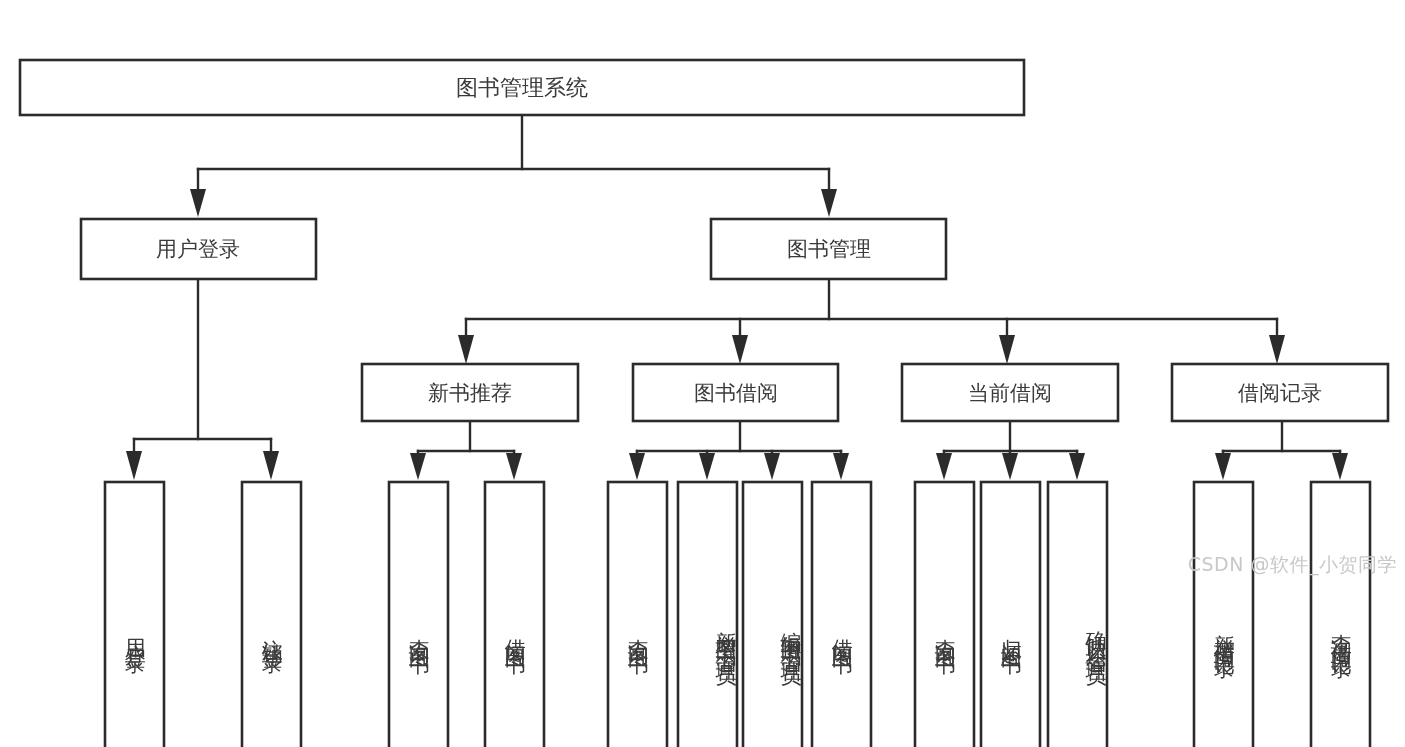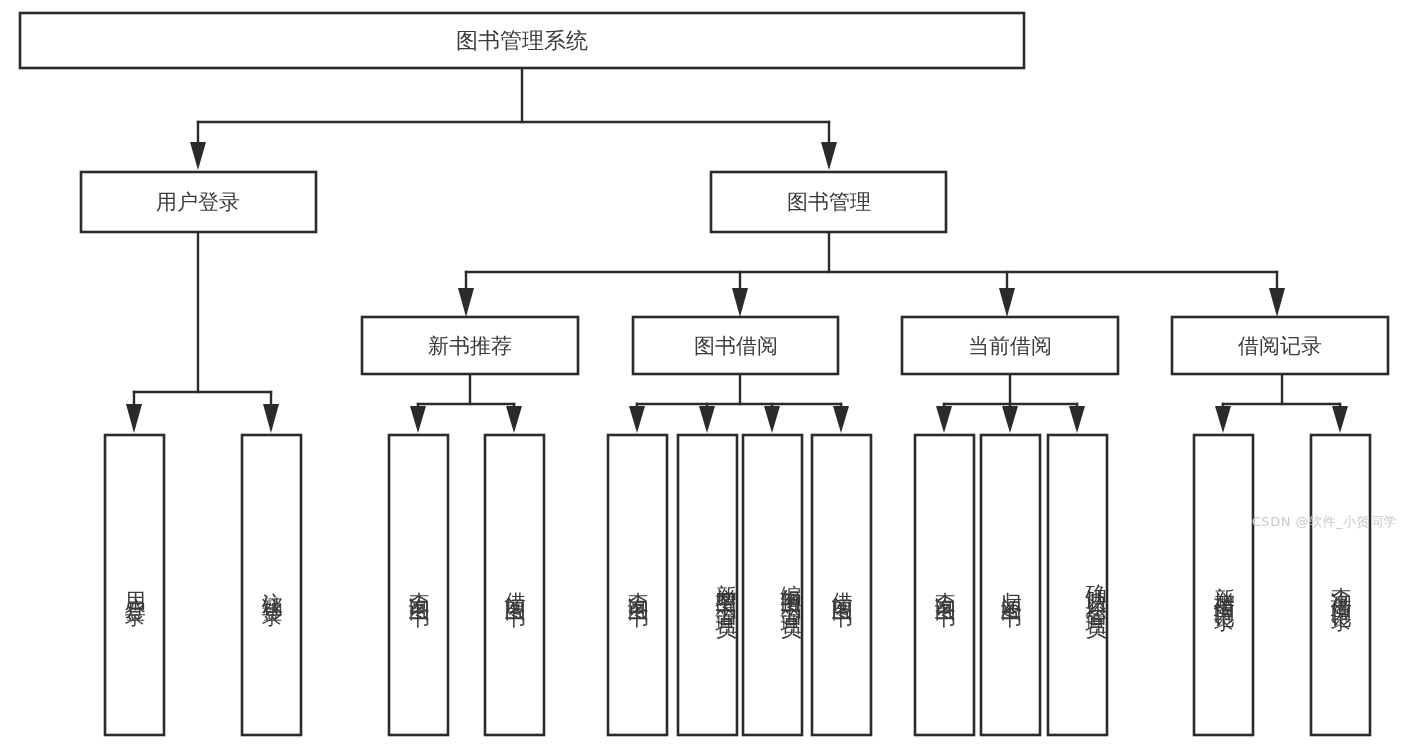--- a/index.html
+++ b/index.html
@@ -11,20 +11,21 @@
     width: 1405px;
     height: 747px;
     font-family: "DejaVu Sans", "Liberation Sans", sans-serif;
     overflow: hidden;
   }
   #diagram-root {
     position: relative;
     width: 1405px;
     height: 537px;
     background: #ffffff;
+    margin-top: 47px;
   }
   svg#flow {
     position: absolute;
     left: 0;
     top: 0;
     width: 1405px;
     height: 747px;
     display: block;
   }
   .node-rect {
@@ -73,21 +74,21 @@
     pointer-events: none;
   }
   .leaf-label.centered {
     align-items: center;
   }
   .watermark {
     position: absolute;
     right: 8px;
     bottom: 6px;
     font-family: "DejaVu Sans", "Liberation Sans", sans-serif;
-    font-size: 13px;
+    font-size: 19px;
     color: #c8c8c8;
     letter-spacing: 0.5px;
     white-space: nowrap;
   }
 </style>
 </head>
 <body>
 
 <div id="diagram-root">
 

